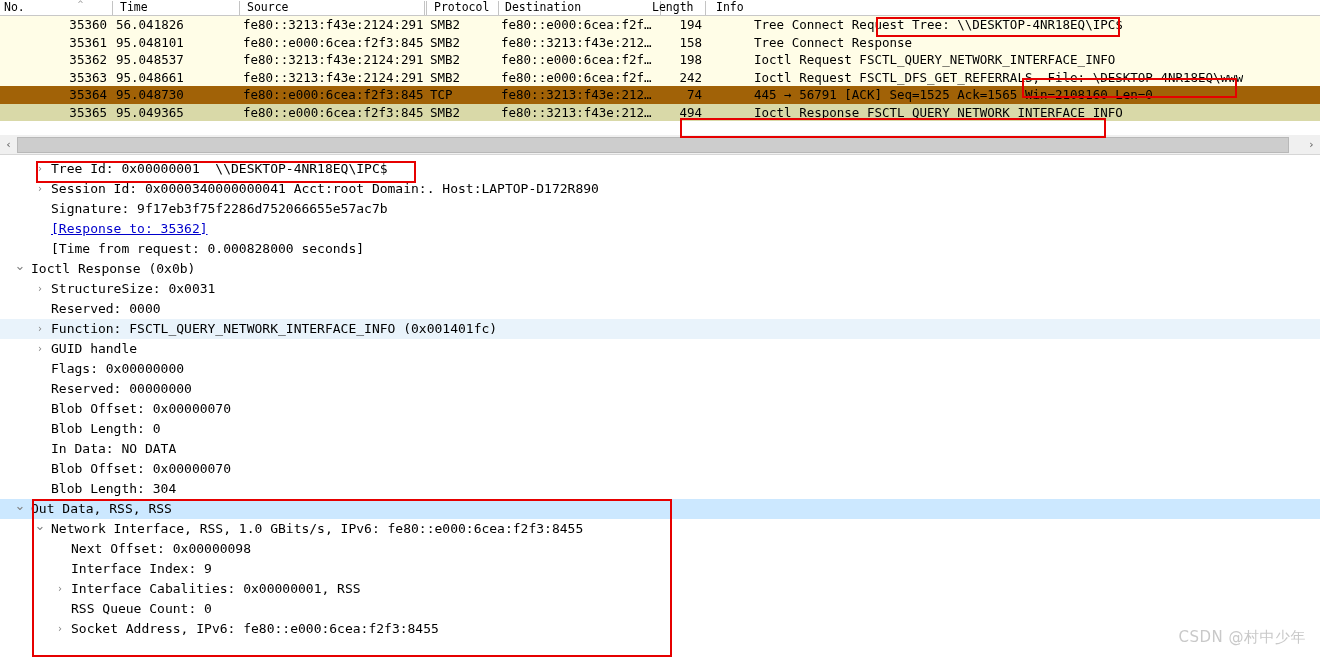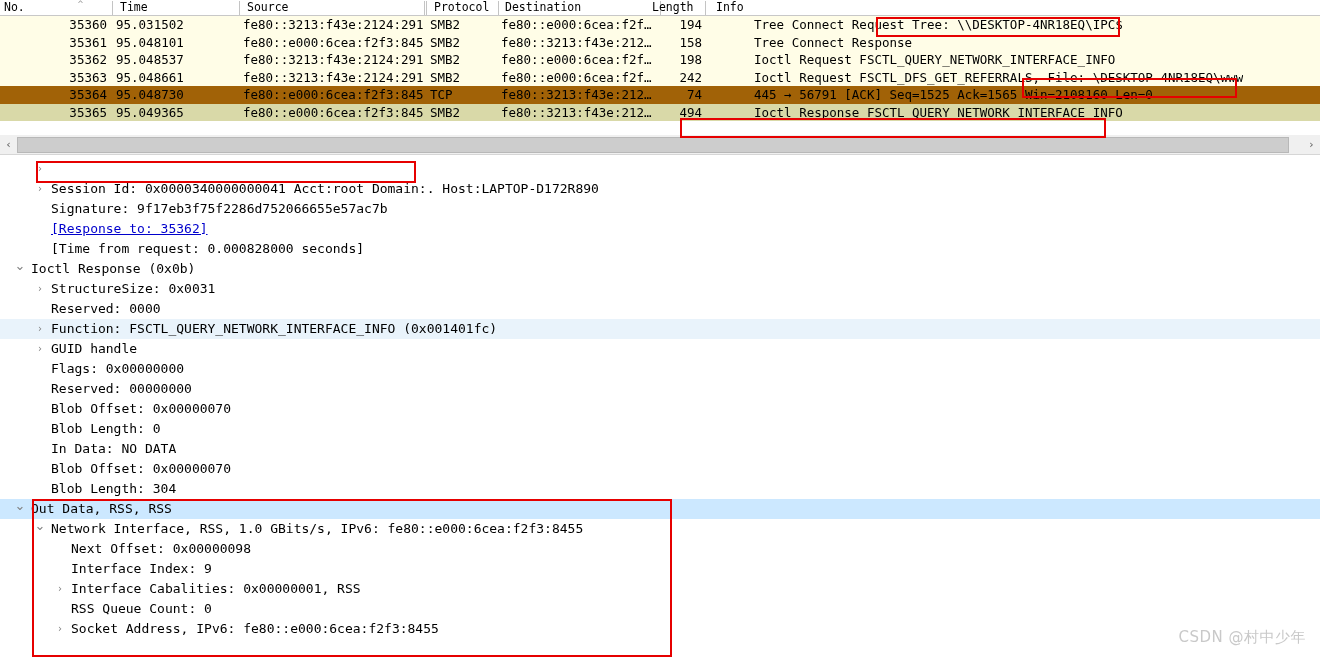--- a/index.html
+++ b/index.html
@@ -222,21 +222,21 @@
     <div class="plist-rows" id="plist-rows">
       <svg class="gutter" width="26" height="105" viewBox="0 0 26 105">
         <line x1="11" y1="0" x2="11" y2="97" stroke="#8a8a6a" stroke-width="1"></line>
         <line x1="11" y1="44" x2="24" y2="44" stroke="#8a8a6a" stroke-width="1"></line>
         <polygon points="24,40.5 24,47.5 20,44" fill="#8a8a6a" transform="translate(4,0)"></polygon>
         <line x1="2" y1="97" x2="14" y2="97" stroke="#8a8a6a" stroke-width="1"></line>
         <polygon points="2,93.5 2,100.5 -2,97" fill="#8a8a6a" transform="translate(4,0)"></polygon>
       </svg>
     <div class="prow" style="background: rgb(255, 253, 231);">
           <div class="cell no">35360</div>
-          <div class="cell time">95.031502</div>
+          <div class="cell time">56.041826</div>
           <div class="cell src">fe80::3213:f43e:2124:291c</div>
           <div class="cell proto">SMB2</div>
           <div class="cell dst">fe80::e000:6cea:f2f…</div>
           <div class="cell len">194</div>
           <div class="cell info">Tree Connect Request Tree: \\DESKTOP-4NR18EQ\IPC$</div>
         </div>
         <div class="prow" style="background: rgb(255, 253, 231);">
           <div class="cell no">35361</div>
           <div class="cell time">95.048101</div>
           <div class="cell src">fe80::e000:6cea:f2f3:8455</div>
@@ -289,20 +289,21 @@
     <div class="sb-thumb"></div>
     <div class="sb-btn left">‹</div>
     <div class="sb-btn right">›</div>
   </div>
 
   <div id="pane-divider"></div>
 
   <div id="detail-pane">
       <div class="drow">
         <div class="twisty" style="left: 34px;">›</div>
+        <div class="dtext" style="left: 51px;">Tree Id: 0x00000001  \\DESKTOP-4NR18EQ\IPC$</div>
       </div>
       <div class="drow">
         <div class="twisty" style="left: 34px;">›</div>
         <div class="dtext" style="left: 51px;">Session Id: 0x0000340000000041 Acct:root Domain:. Host:LAPTOP-D172R890</div>
       </div>
       <div class="drow">
         <div class="dtext" style="left: 51px;">Signature: 9f17eb3f75f2286d752066655e57ac7b</div>
       </div>
       <div class="drow">
         <div class="dtext link" style="left: 51px;">[Response to: 35362]</div>

